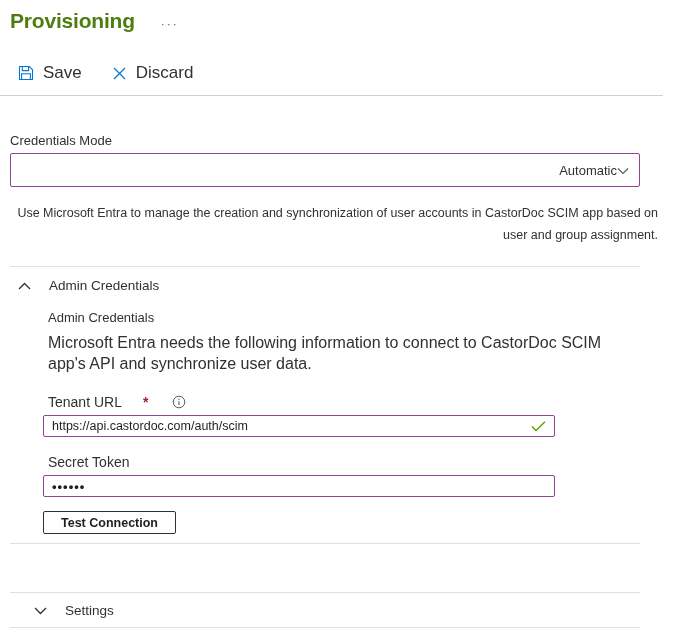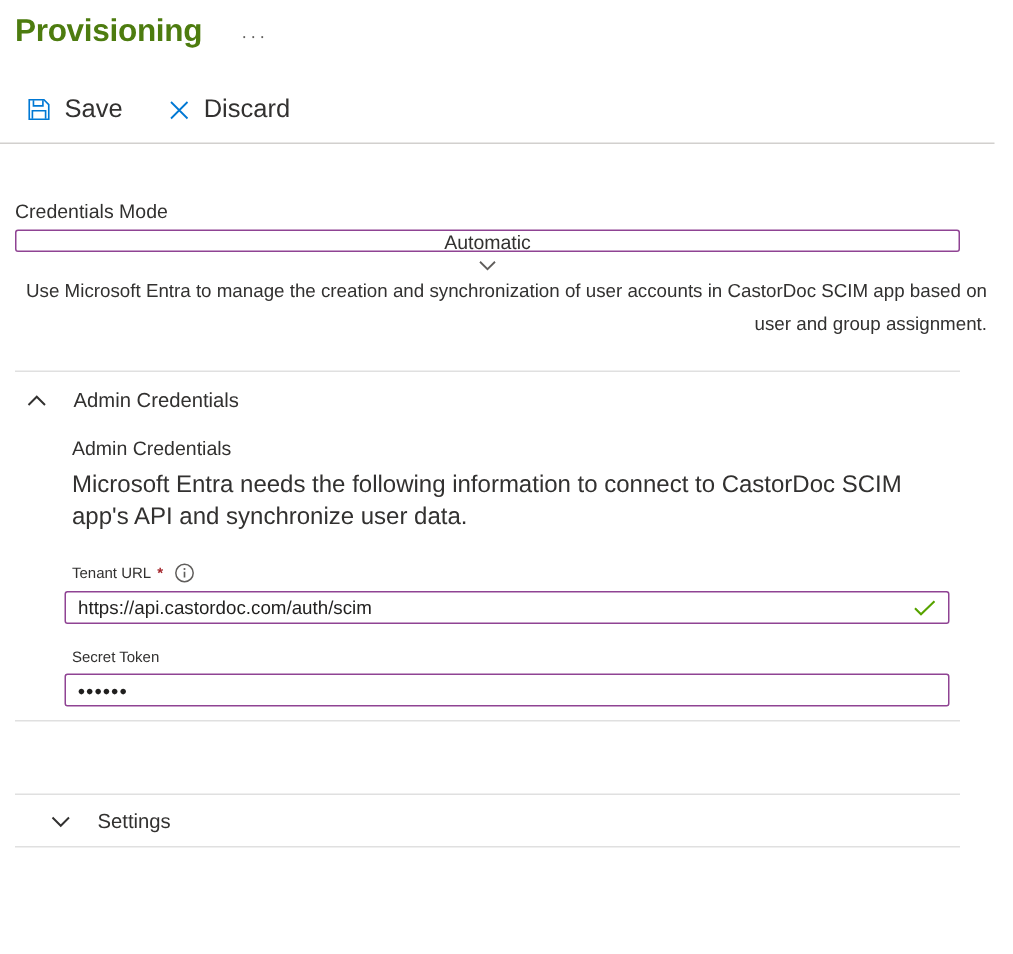--- a/index.html
+++ b/index.html
@@ -22,42 +22,42 @@
   
   .toolbar { display: flex; align-items: center; gap: 30px; margin: 29px 0 0 18px; height: 22px; }
   .toolbar-btn { display: flex; align-items: center; gap: 9px; font-size: 17px; color: #323130; cursor: pointer; }
   .toolbar-btn svg { display: block; }
 
   .divider-wide { border: none; border-top: 1px solid #d2d0ce; margin: 11px 12px 0 0; }
   .divider { border: none; border-top: 1px solid #e0e0e0; margin-left: 10px; width: 630px; }
 
   
   .form-label { margin: 37px 0 0 10px; font-size: 13px; }
-  .dropdown { margin: 5px 0 0 10px; width: 630px; height: 15px;
+  .dropdown { margin: 5px 0 0 10px; width: 630px; height: 34px;
     border: 1px solid #8f4393; border-radius: 2px; background: #fff;
-    display: flex; align-items: center; justify-content: flex-start;
-    padding: 0 10px; font-size: 13px; cursor: pointer; flex-direction: column; }
+    display: flex; align-items: center; justify-content: flex-end;
+    padding: 0 10px; font-size: 13px; cursor: pointer; }
   .mode-desc { margin: 15px 0 0 10px; width: 648px; font-size: 12.5px; line-height: 22px; text-align: right; }
 
   .divider-mode { margin-top: 20px; }
 
   
   .section-header { display: flex; align-items: center; gap: 18px; padding: 11px 0 8px 18px; cursor: pointer; }
   .section-header .chev { display: flex; width: 13px; justify-content: center; }
   .section-title { font-size: 13.5px; }
 
   .section-content { padding-left: 48px; }
   .inner-heading { margin-top: 9px; font-size: 13px; }
   .inner-desc { margin-top: 7px; width: 582px; font-size: 16px; line-height: 21px; }
 
-  .field-label-row { display: flex; align-items: center; gap: 3px; margin-top: 20px; font-size: 10px; }
+  .field-label-row { display: flex; align-items: center; gap: 20px; margin-top: 20px; font-size: 14px; }
   .required { color: #a4262c; font-weight: 700; margin-left: 1px; }
   .info-icon { margin-left: 4px; display: flex; cursor: pointer; }
 
-  .input-box { margin: 5px 0 0 -5px; width: 590px; height: 22px;
+  .input-box { margin: 5px 0 0 -5px; width: 512px; height: 22px;
     border: 1px solid #8f4393; border-radius: 2px; background: #fff;
     display: flex; align-items: center; padding: 0 8px; }
   .input-box input { border: none; outline: none; flex: 1; font-family: "Liberation Sans", sans-serif;
     font-size: 12.5px; color: #201f1e; background: transparent; padding: 0; }
   .input-box .valid-mark { display: flex; margin-left: 6px; }
   .input-box input.secret { font-size: 13px; font-weight: 700; letter-spacing: 1px; }
 
   .secret-label { margin-top: 17px; }
 
   .test-btn { margin: 14px 0 0 -5px; height: 23px; padding: 0 17px;
@@ -150,20 +150,21 @@
       </span>
     </div>
 
     <div class="field-label-row secret-label">
       <span>Secret Token</span>
     </div>
     <div class="input-box">
       <input type="text" class="secret" value="••••••" style="">
     </div>
 
+    <button class="test-btn">Test Connection</button>
   </div>
 
   <hr class="divider divider-after-admin">
 
   <hr class="divider divider-before-settings">
 
   <div class="section-header settings-header">
     <span class="chev">
       <svg width="13" height="8" viewBox="0 0 13 8" fill="none">
         <path d="M1 1 L6.5 6.5 L12 1" stroke="#323130" stroke-width="1.3"></path>

